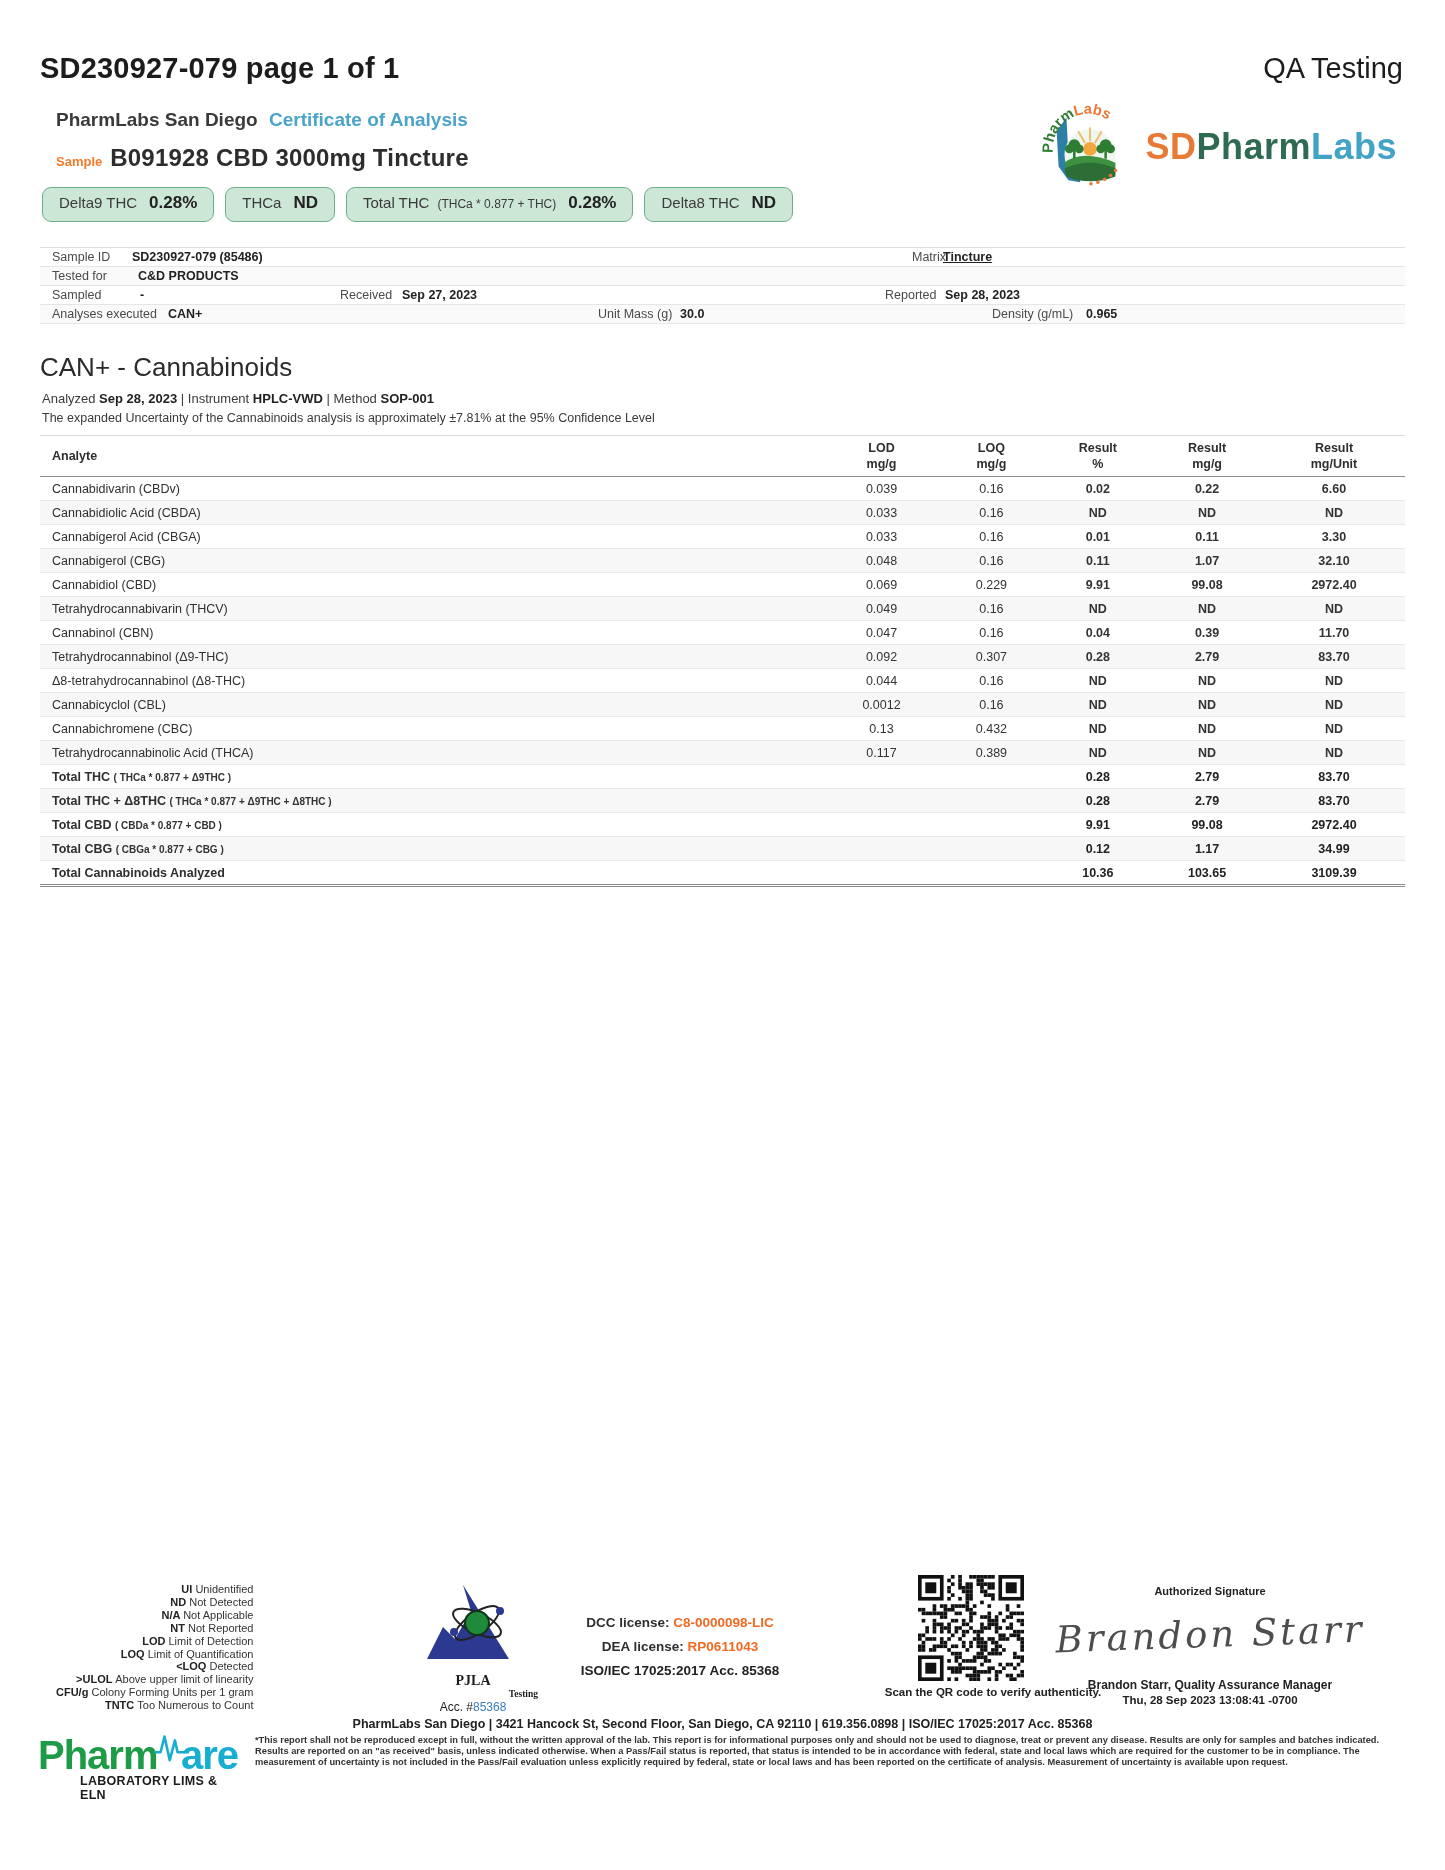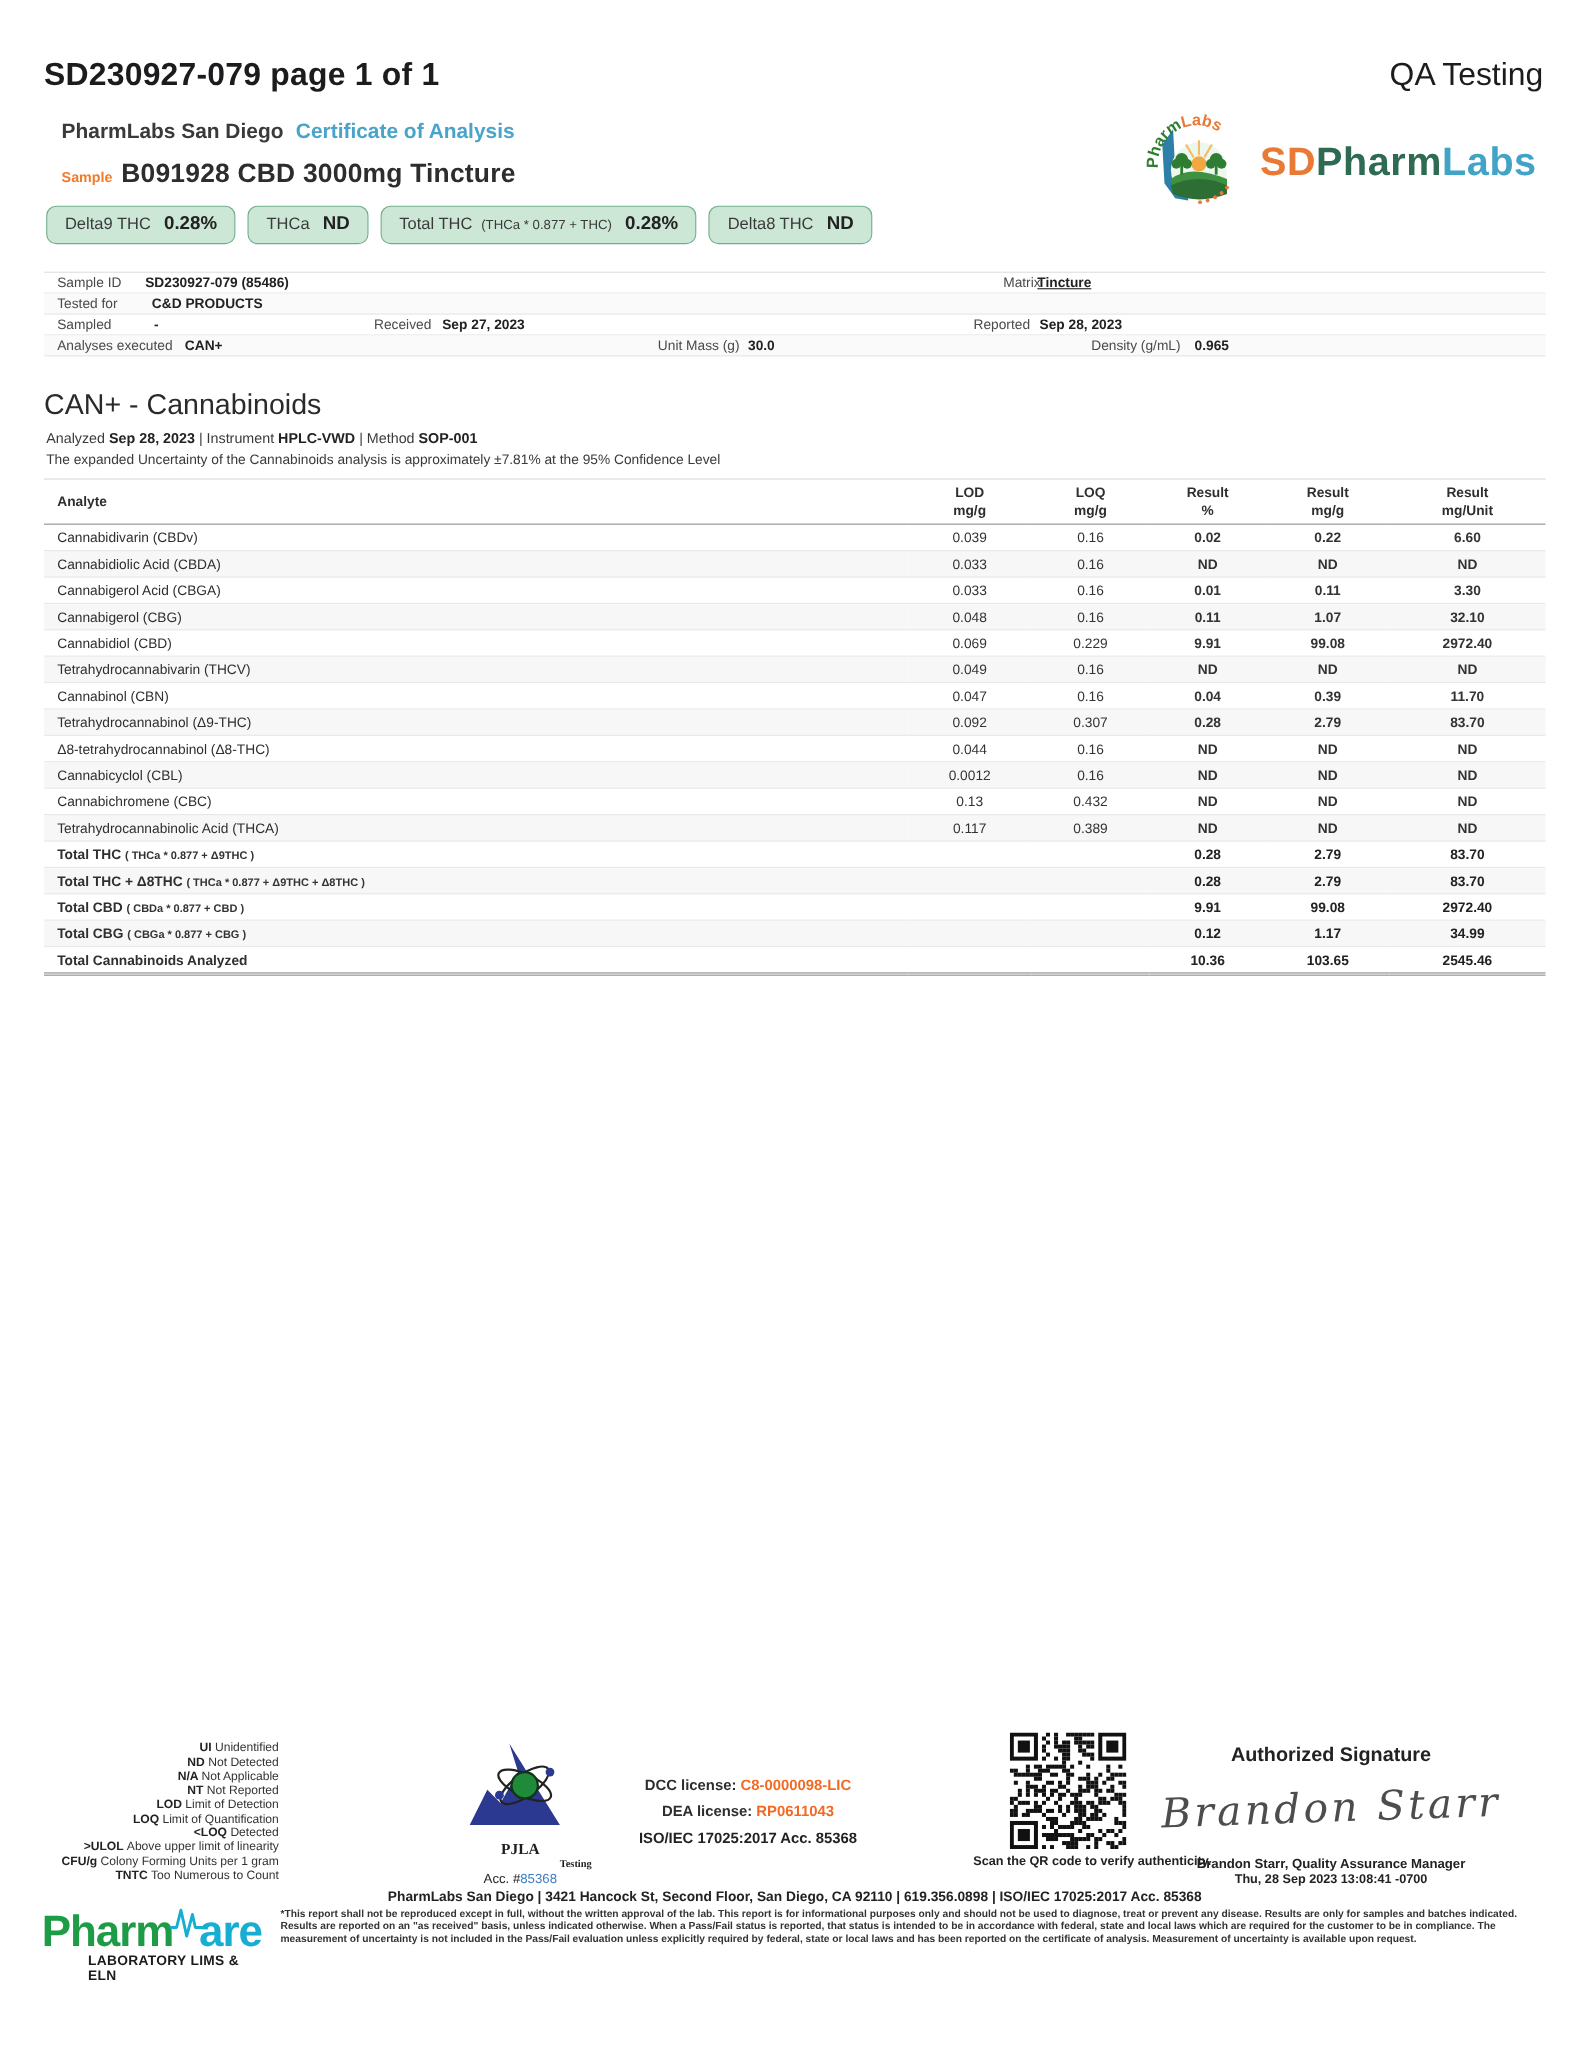--- a/index.html
+++ b/index.html
@@ -93,21 +93,21 @@
   .licenses{position:absolute;left:540px;top:40px;width:280px;text-align:center;}
   .licenses .lrow{font-size:13.5px;margin-bottom:9px;color:#2e2e2e;font-weight:600;}
   .licenses .orange{color:#f26a22;font-weight:700;}
   .licenses .iso{font-weight:700;color:#222;}
 
   .qr-wrap{position:absolute;left:878px;top:0px;width:230px;text-align:center;}
   .qr-box{width:106px;height:106px;margin-left:40px;}
   .qr-caption{font-size:11.5px;font-weight:600;color:#222;margin-top:5px;white-space:nowrap;}
 
   .sig{position:absolute;left:1050px;top:10px;width:320px;text-align:center;}
-  .sig-heading{font-size:18px;font-weight:600;color:#222;}
+  .sig-heading{font-size:11px;font-weight:600;color:#222;}
   .sig-script{
     font-family:"DejaVu Serif",serif;font-style:italic;font-size:37px;color:#4d4d4d;
     margin-top:16px;letter-spacing:3px;transform:rotate(-2deg);
   }
   .sig-name{font-size:12px;font-weight:700;color:#222;margin-top:22px;}
   .sig-time{font-size:11.5px;font-weight:600;color:#222;margin-top:2px;}
 
   .address{position:absolute;left:0;top:142px;width:1445px;text-align:center;font-size:12.5px;font-weight:700;color:#222;}
   .disclaimer{
     position:absolute;left:255px;top:160px;width:1150px;
@@ -396,21 +396,21 @@
         <tr class="trow">
           <td class="a" colspan="3">Total CBG <span class="formula">( CBGa * 0.877 + CBG )</span></td>
           <td>0.12</td>
           <td>1.17</td>
           <td>34.99</td>
         </tr>
         <tr class="trow last">
           <td class="a" colspan="3">Total Cannabinoids Analyzed </td>
           <td>10.36</td>
           <td>103.65</td>
-          <td>2545.46</td>
+          <td>3109.39</td>
         </tr>
       </tbody>
   </table>
 
   <div class="footer">
 
     <div class="legend">
         <div><b>UI </b>Unidentified</div>
         <div><b>ND </b>Not Detected</div>
         <div><b>N/A </b>Not Applicable</div>

